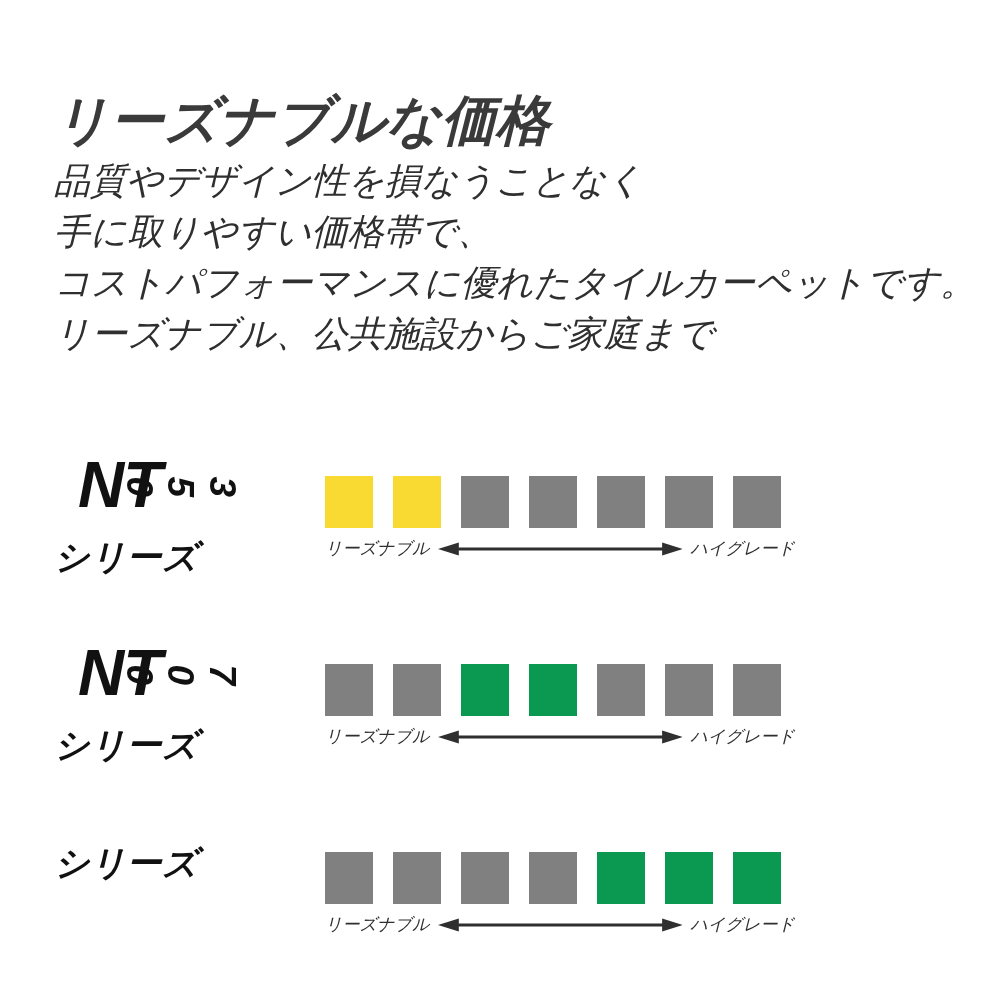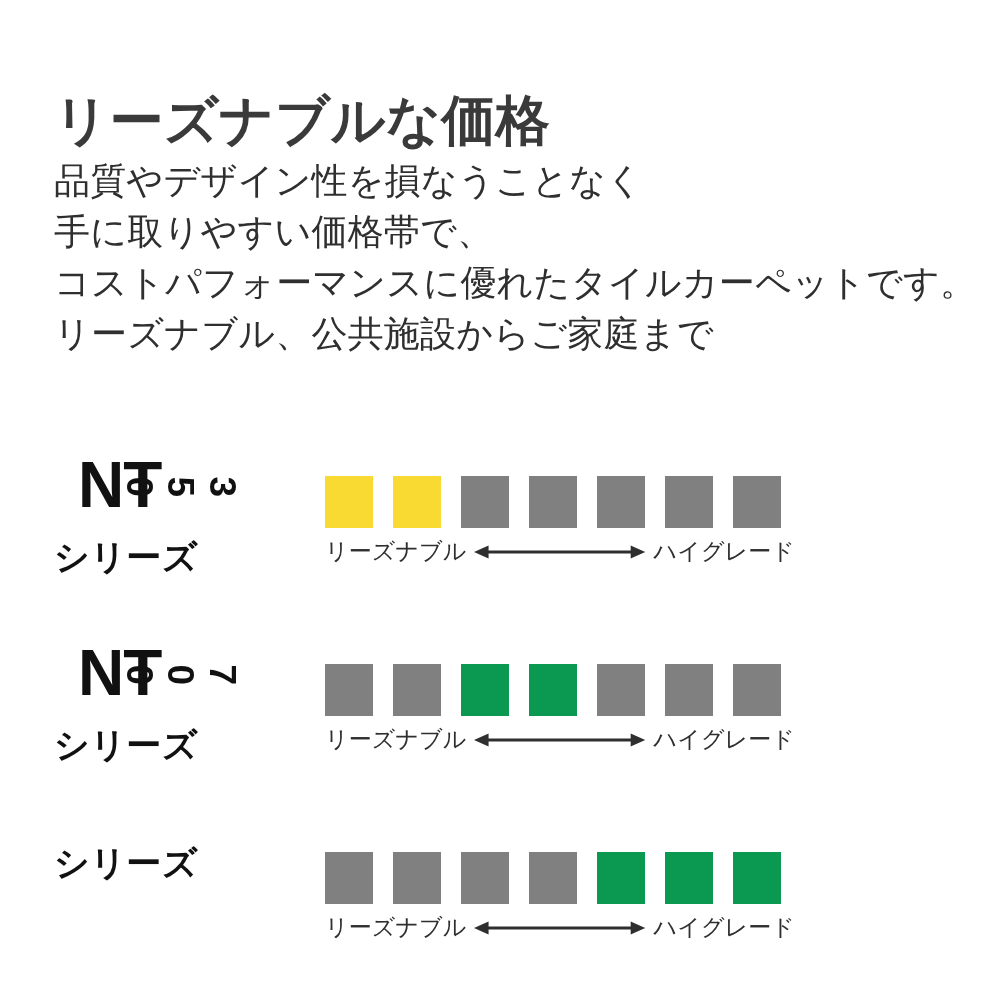--- a/index.html
+++ b/index.html
@@ -15,20 +15,21 @@
     overflow: hidden;
     position: relative;
     -webkit-font-smoothing: antialiased;
   }
 
   .page {
     position: absolute;
     inset: 0;
     width: 1000px;
     height: 876px;
+    font-style: italic;
   }
 
   
   .heading {
     position: absolute;
     left: 54px;
     top: 57px;
     font-size: 54px;
     line-height: 1.0;
     font-weight: 700;
@@ -130,21 +131,21 @@
   .swatch {
     width: 48px;
     height: 52px;
     flex: 0 0 48px;
   }
 
   .scale-legend {
     display: flex;
     align-items: center;
     margin-top: 12px;
-    font-size: 23px;
+    font-size: 17px;
     color: #2f2f2f;
     letter-spacing: 0.005em;
     white-space: nowrap;
   }
   .legend-text {
     line-height: 1;
   }
   .legend-arrow {
     flex: 1 1 auto;
     position: relative;

